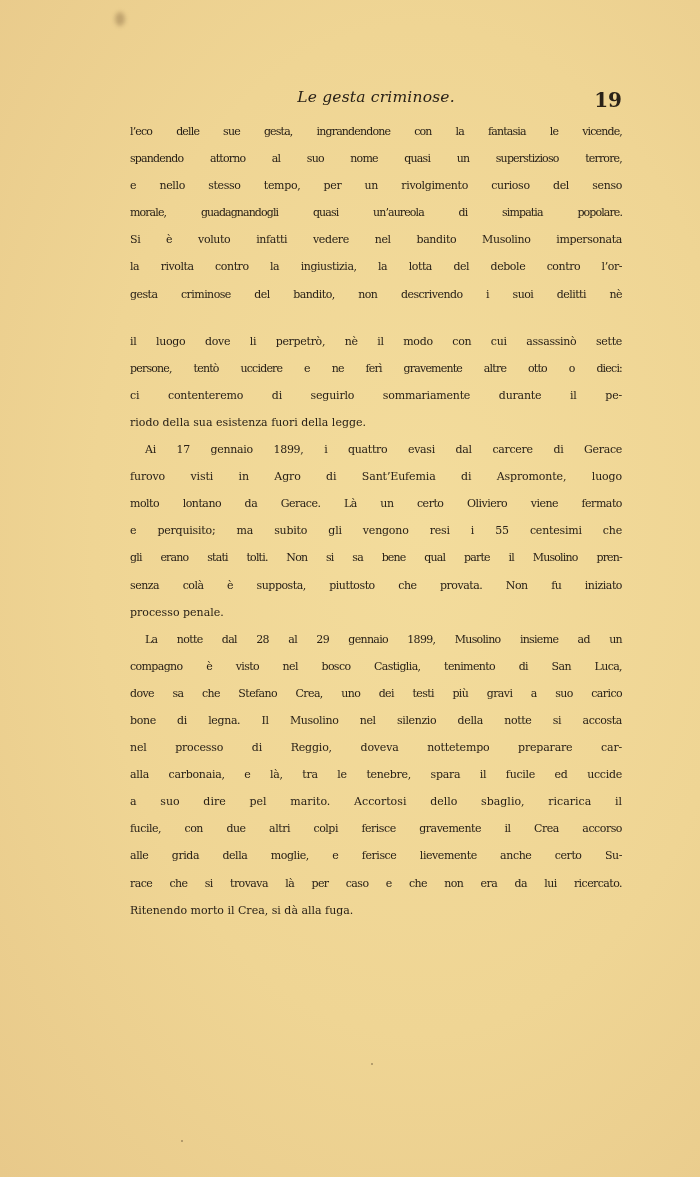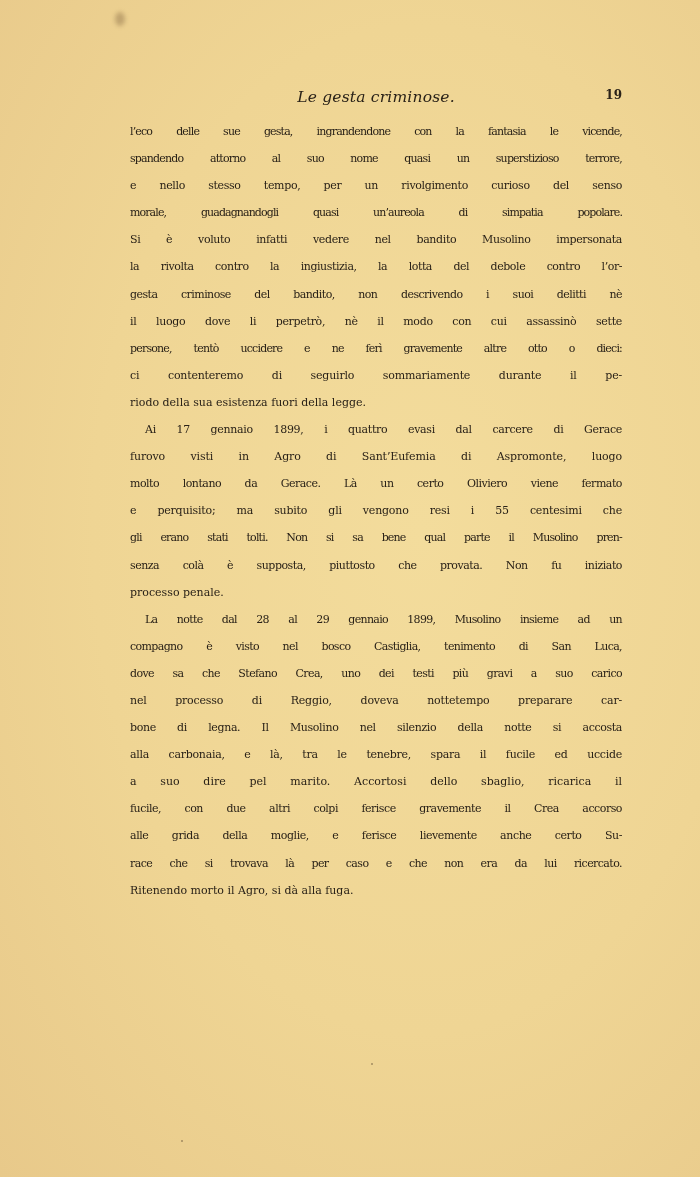--- a/index.html
+++ b/index.html
@@ -9,21 +9,21 @@
       font-family: "DejaVu Serif", "Liberation Serif", serif;
       color: #2a2218;
       position: relative;
     }
     .page { position: absolute; left: 15px; top: 0; width: 700px; height: 877px; text-decoration: underline; }
     .spot { position: absolute; left: 100px; top: 12px; width: 10px; height: 14px; border-radius: 50%;
       background: rgba(140,110,70,0.45); filter: blur(2px); }
     .header { position: absolute; top: 88px; left: 115px; width: 492px; height: 22px; }
     .running-title { position: absolute; left: 0; right: 0; text-align: center; font-style: italic;
       font-size: 15.5px; letter-spacing: 0.2px; }
-    .page-number { position: absolute; right: 0; top: 0; font-size: 12px; font-weight: bold; }
+    .page-number { position: absolute; right: 0; top: 0; font-size: 20px; font-weight: bold; }
     .text { position: absolute; top: 118px; left: 115px; width: 492px; }
     .line { display: block; font-size: 11px; line-height: 27.1px; height: 27.1px;
       text-align: justify; text-align-last: justify; white-space: nowrap; word-spacing: 0px; }
     .line.last { text-align-last: left; }
     .line.indent { padding-left: 15px; }
     .paragraph { margin: 0; }
     .mark { position: absolute; width: 2px; height: 2px; background: rgba(90,70,50,0.5); border-radius: 50%; }
   </style>
 </head>
 <body>
@@ -38,44 +38,44 @@
 
   <div class="text" id="body-text">
       <div class="paragraph">
         <span class="line" style="letter-spacing: -0.840332px;">l’eco delle sue gesta, ingrandendone con la fantasia le vicende,</span>
         <span class="line" style="letter-spacing: -0.810451px;">spandendo attorno al suo nome quasi un superstizioso terrore,</span>
         <span class="line" style="letter-spacing: -0.34375px;">e nello stesso tempo, per un rivolgimento curioso del senso</span>
         <span class="line" style="letter-spacing: -0.895748px;">morale, guadagnandogli quasi un’aureola di simpatia popolare.</span>
         <span class="line" style="letter-spacing: -0.35911px;">Si è voluto infatti vedere nel bandito Musolino impersonata</span>
         <span class="line" style="letter-spacing: -0.443892px;">la rivolta contro la ingiustizia, la lotta del debole contro l’or-</span>
         <span class="line" style="letter-spacing: -0.553931px;">gesta criminose del bandito, non descrivendo i suoi delitti nè</span>
-        <span class="line" style="letter-spacing: -0.304816px;">il luogo dove li perpetrò, nè il modo con cui assassinò sette</span>
+        <span class="line" style="letter-spacing: -0.304816px; margin-top: 20px;">il luogo dove li perpetrò, nè il modo con cui assassinò sette</span>
         <span class="line" style="letter-spacing: -0.809326px;">persone, tentò uccidere e ne ferì gravemente altre otto o dieci:</span>
         <span class="line" style="letter-spacing: -0.205078px;">ci contenteremo di seguirlo sommariamente durante il pe-</span>
         <span class="line last">riodo della sua esistenza fuori della legge.</span>
       </div>
       <div class="paragraph">
         <span class="line indent" style="letter-spacing: -0.296601px;">Ai 17 gennaio 1899, i quattro evasi dal carcere di Gerace</span>
         <span class="line" style="letter-spacing: -0.126371px;">furovo visti in Agro di Sant’Eufemia di Aspromonte, luogo</span>
         <span class="line" style="letter-spacing: -0.482256px;">molto lontano da Gerace. Là un certo Oliviero viene fermato</span>
         <span class="line" style="letter-spacing: -0.211335px;">e perquisito; ma subito gli vengono resi i 55 centesimi che</span>
         <span class="line" style="letter-spacing: -0.799006px;">gli erano stati tolti. Non si sa bene qual parte il Musolino pren-</span>
         <span class="line" style="letter-spacing: -0.478484px;">senza colà è supposta, piuttosto che provata. Non fu iniziato</span>
         <span class="line last">processo penale.</span>
       </div>
       <div class="paragraph">
         <span class="line indent" style="letter-spacing: -0.697737px;">La notte dal 28 al 29 gennaio 1899, Musolino insieme ad un</span>
         <span class="line" style="letter-spacing: -0.629687px;">compagno è visto nel bosco Castiglia, tenimento di San Luca,</span>
         <span class="line" style="letter-spacing: -0.593246px;">dove sa che Stefano Crea, uno dei testi più gravi a suo carico</span>
+        <span class="line" style="letter-spacing: -0.365927px;">bone di legna. Il Musolino nel silenzio della notte si accosta</span>
         <span class="line" style="letter-spacing: -0.186105px;">nel processo di Reggio, doveva nottetempo preparare car-</span>
-        <span class="line" style="letter-spacing: -0.365927px;">bone di legna. Il Musolino nel silenzio della notte si accosta</span>
         <span class="line" style="letter-spacing: -0.276786px;">alla carbonaia, e là, tra le tenebre, spara il fucile ed uccide</span>
         <span class="line">a suo dire pel marito. Accortosi dello sbaglio, ricarica il</span>
         <span class="line" style="letter-spacing: -0.477067px;">fucile, con due altri colpi ferisce gravemente il Crea accorso</span>
         <span class="line" style="letter-spacing: -0.431609px;">alle grida della moglie, e ferisce lievemente anche certo Su-</span>
         <span class="line" style="letter-spacing: -0.566716px;">race che si trovava là per caso e che non era da lui ricercato.</span>
-        <span class="line last">Ritenendo morto il Agro, si dà alla fuga.</span>
+        <span class="line last">Ritenendo morto il Crea, si dà alla fuga.</span>
       </div>
     </div>
 
   <div class="mark" style="left:356px; top:1063px;"></div>
   <div class="mark" style="left:166px; top:1140px;"></div>
 </div>
 
 </body></html>

